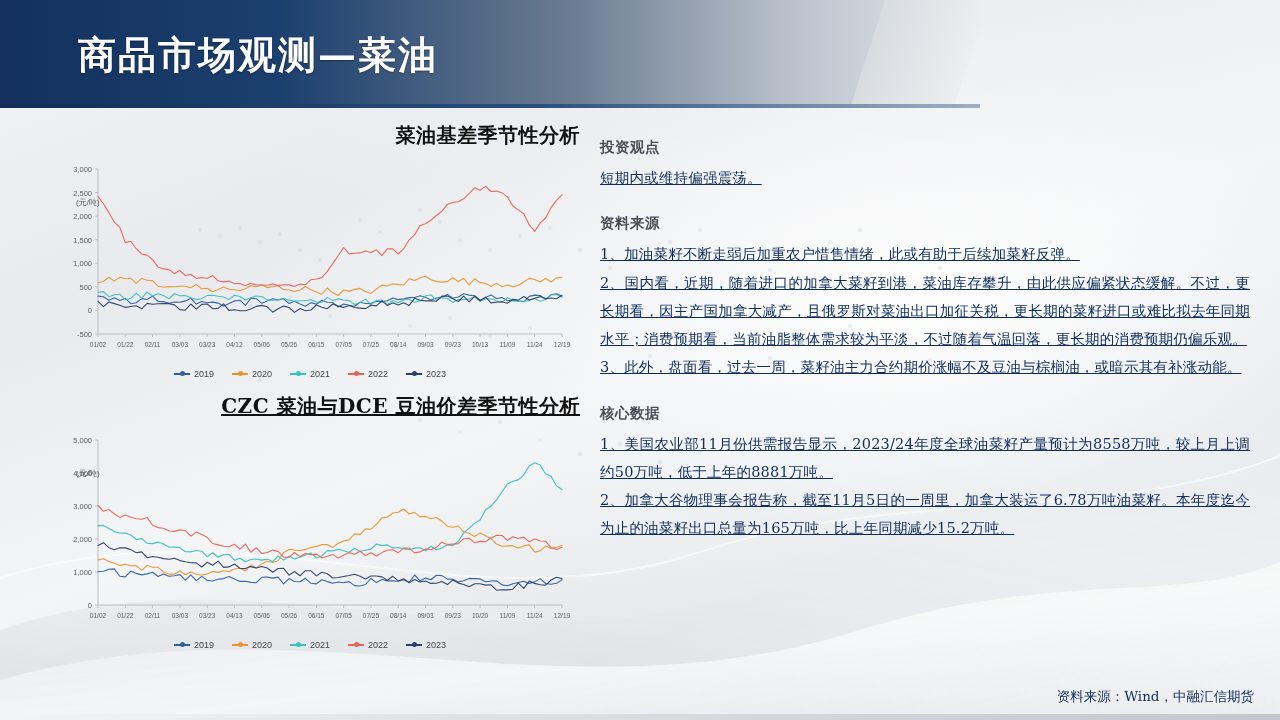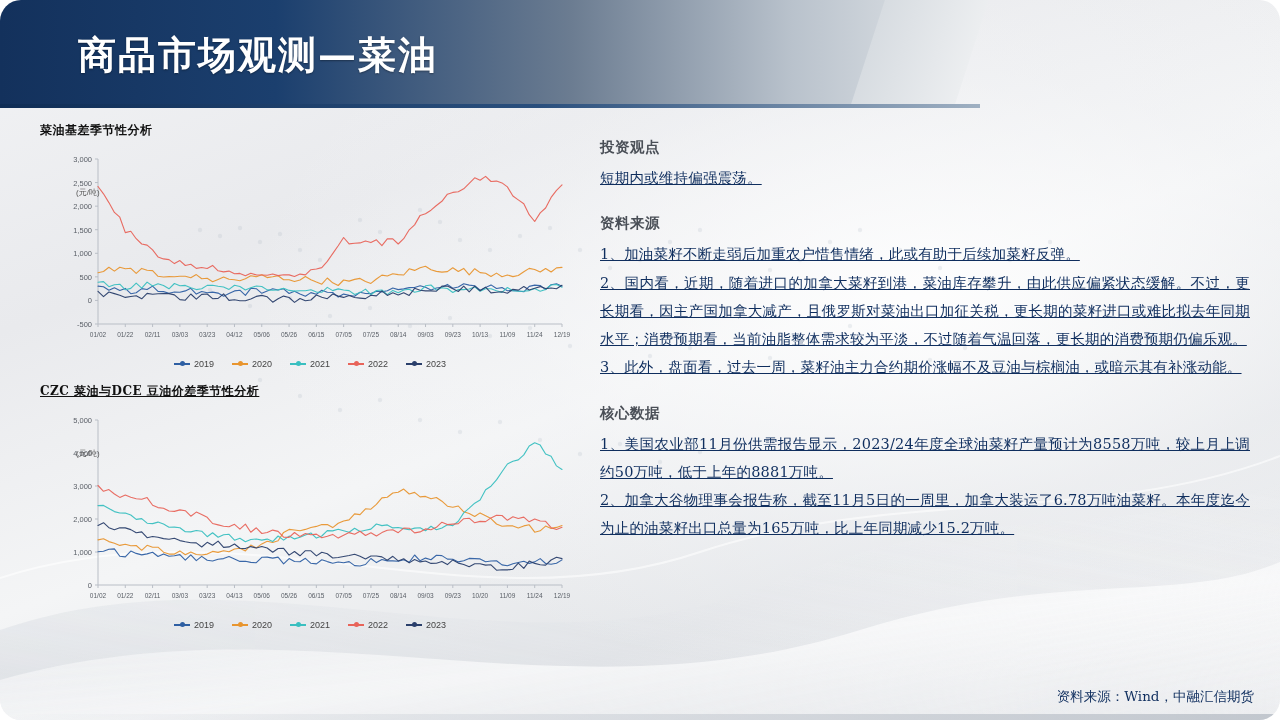--- a/index.html
+++ b/index.html
@@ -14,21 +14,20 @@
     background: #ffffff;
   }
   .slide {
     position: relative;
     width: 1280px;
     height: 720px;
     background:
       radial-gradient(ellipse 900px 520px at 72% 42%, rgba(255,255,255,0.85) 0%, rgba(244,245,247,0.4) 45%, rgba(228,230,234,0.0) 75%),
       linear-gradient(160deg, #f2f3f5 0%, #e9eaed 28%, #f4f5f6 52%, #e4e6e9 74%, #eff0f2 100%);
     overflow: hidden;
-    border-radius: 21px;
   }
   
   .bg-map {
     position: absolute;
     left: 60px; top: 110px;
     width: 1160px; height: 520px;
     opacity: 0.16;
     pointer-events: none;
   }
   .bg-sheen {
@@ -74,24 +73,24 @@
     color: #ffffff;
     text-shadow: 0 1px 2px rgba(0,0,0,.35);
   }
   
   .left-col {
     position: absolute;
     left: 40px; top: 122px;
     width: 540px; height: 570px;
   }
   .chart-title {
-    text-align: left;
+    text-align: right;
     font-family: "DejaVu Serif", "Liberation Serif", serif;
     font-weight: 700;
-    font-size: 12px;
+    font-size: 20px;
     color: #111111;
     letter-spacing: .5px;
   }
   .chart-title .u { text-decoration: underline; }
   .chart-box {
     position: relative;
     width: 540px;
     height: 210px;
     margin-top: 6px;
   }

